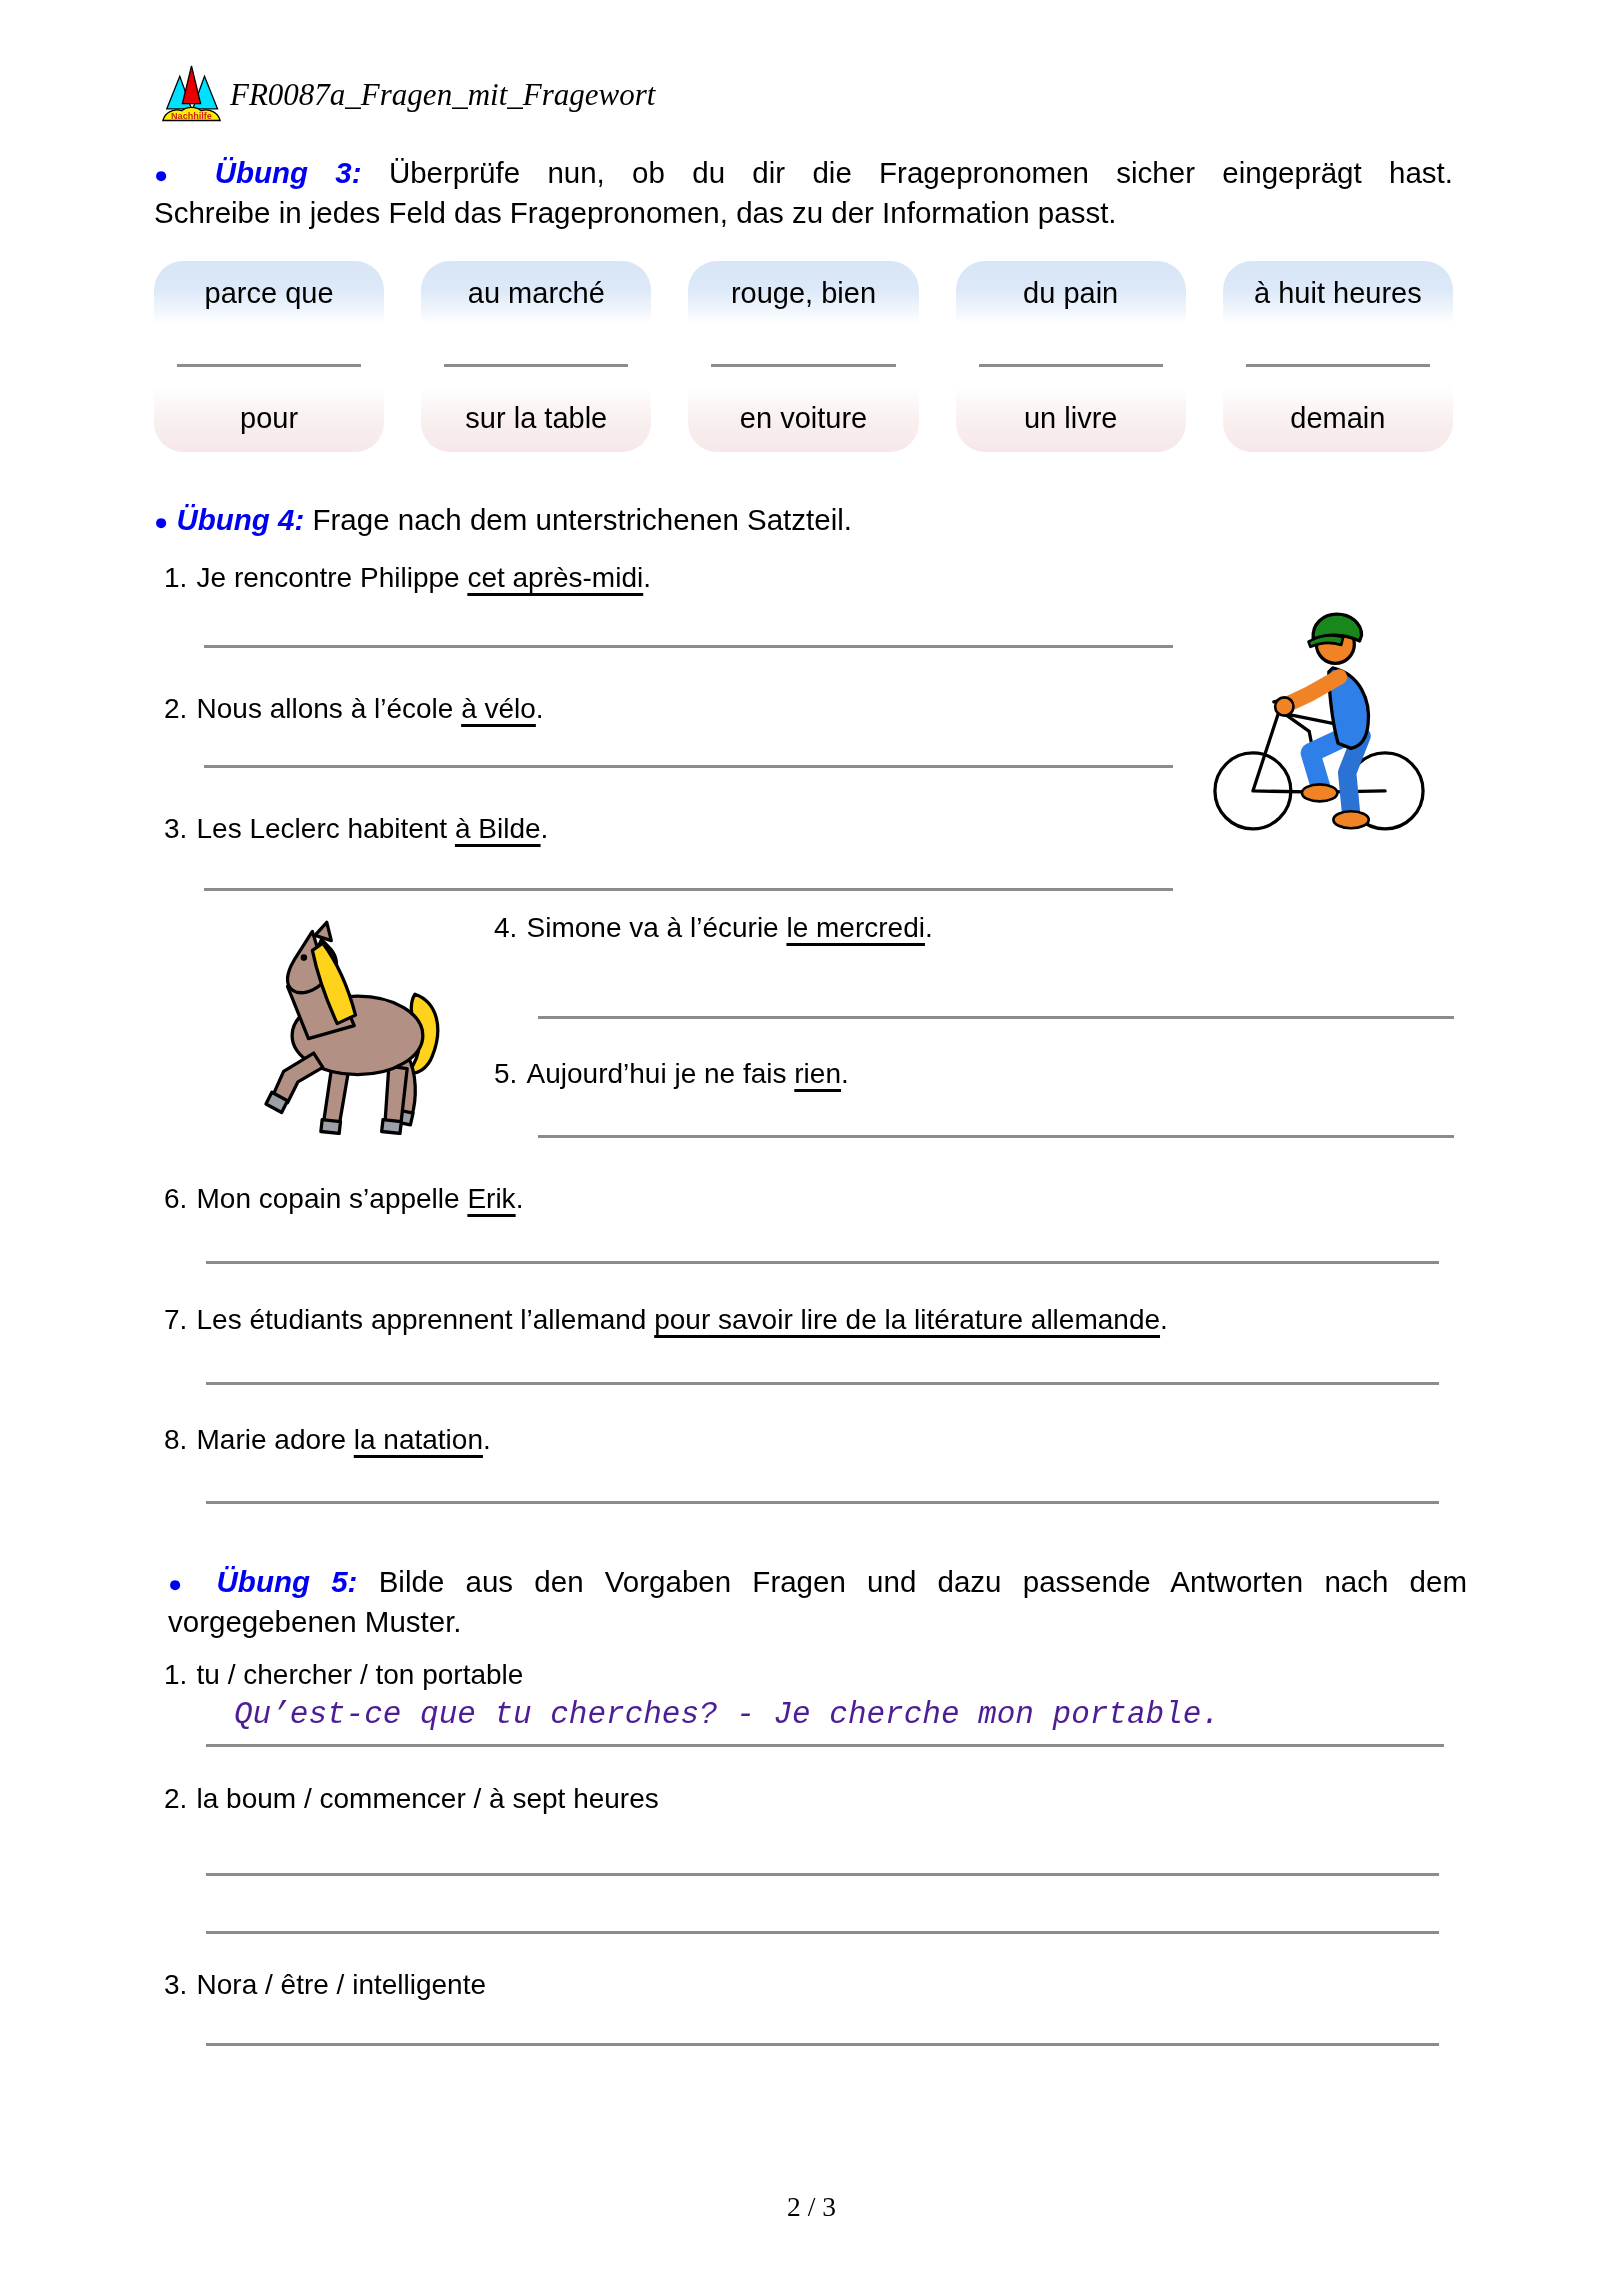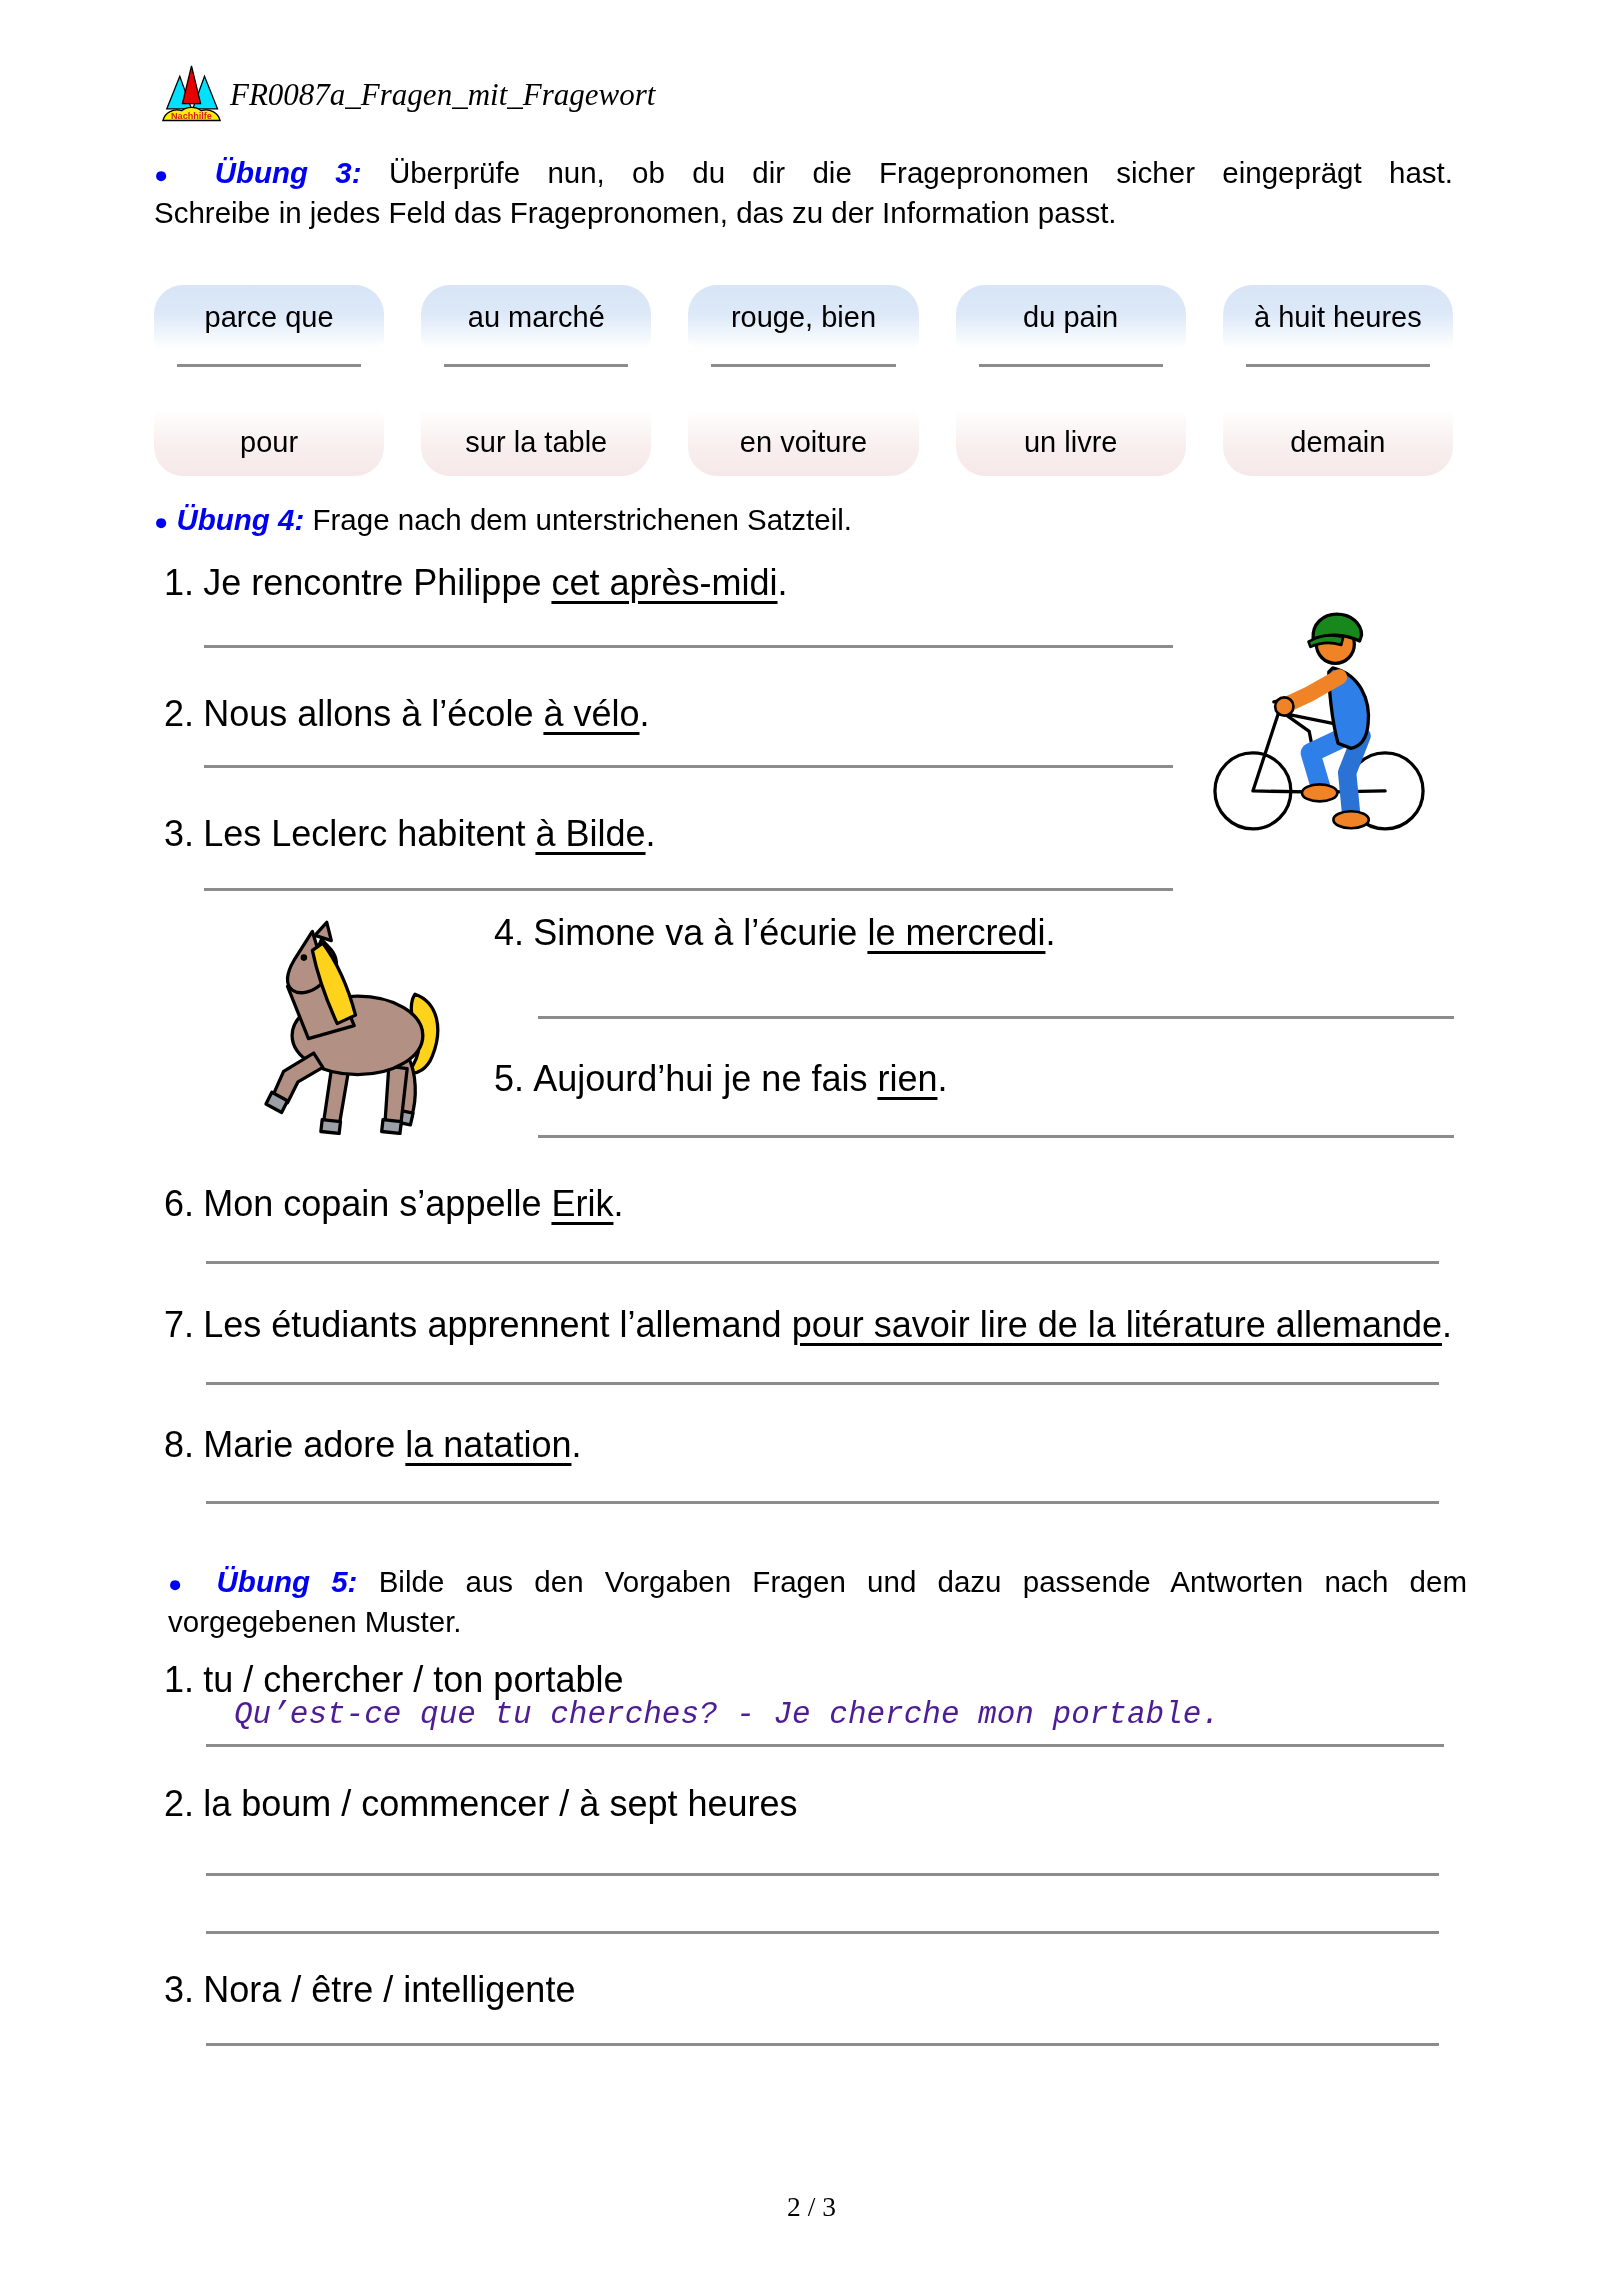--- a/index.html
+++ b/index.html
@@ -13,27 +13,27 @@
   .title { font-family:"Liberation Serif", serif; font-style:italic; font-size:31px; white-space:nowrap; }
 
   
   .para { font-size:29.5px; line-height:38px; }
   .jline { text-align:justify; text-align-last:justify; }
   .hlabel { color:#0000f2; font-weight:bold;font-style:italic; }
   .bullet { color:#0000f2; font-size:23.6px; }
 
   
   .word-grid { left:154px; width:1299px; display:grid; grid-template-columns:repeat(5,1fr); column-gap:37px; }
-  .box { height:64px; display:flex; align-items:center; justify-content:center; font-size:29px; white-space:nowrap;margin-top:24px; }
+  .box { height:64px; display:flex; align-items:center; justify-content:center; font-size:29px; white-space:nowrap; }
   .box-blue { background:linear-gradient(180deg,#d7e5f6 0%,#dde9f8 45%,#ffffff 100%); border-radius:29px 29px 9.2px 9.2px; }
   .box-pink { height:67px; background:linear-gradient(0deg,#f6e8e8 0%,#f9efef 45%,#ffffff 100%); border-radius:9.2px 9.2px 29px 29px; }
   .cell-line { border-top:3.3px solid #8c8c8c; width:80%; margin:0 auto; height:0; }
 
   
-  .sent { font-size:36px; white-space:nowrap; }
+  .sent { font-size:28px; white-space:nowrap; }
   .num { margin-right:9.2px; }
   .u { text-decoration:underline; text-decoration-thickness:2.6px; text-underline-offset:5.9px; }
   .ans-line { border-top:3.3px solid #8c8c8c; height:0; }
 
   
   .hand { font-family:Liberation Mono, monospace; font-style:italic; font-size:31px; color:#4c1d95; white-space:nowrap; }
 
   .footer { font-family:"Liberation Serif", serif; font-size:27.5px; text-align:center; }
 </style>
 </head>

